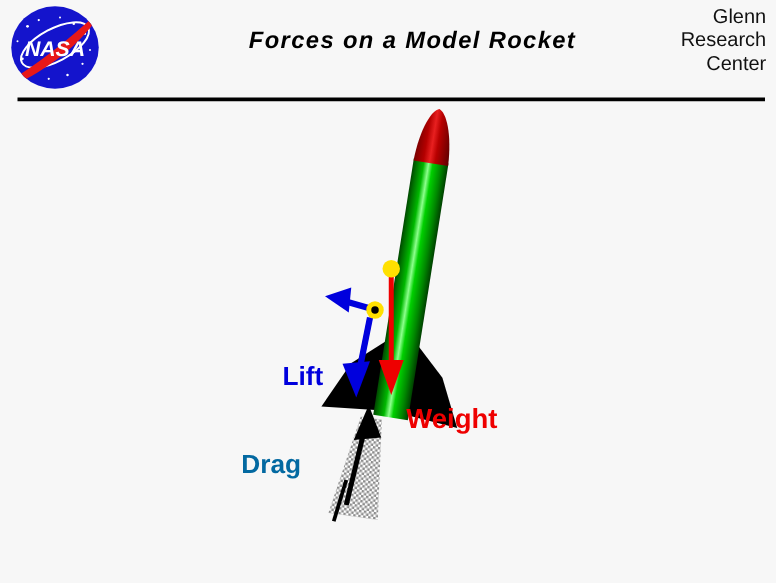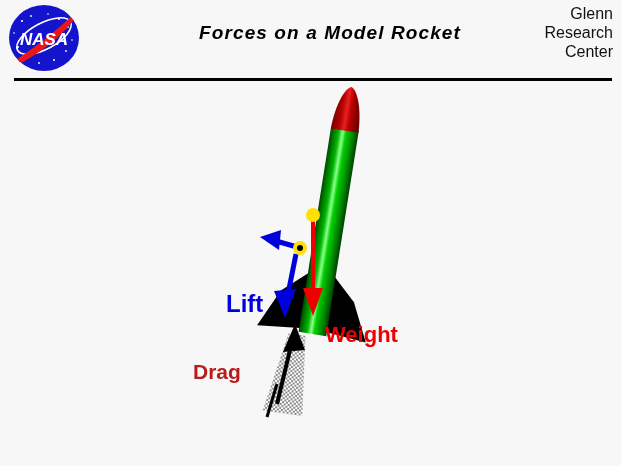--- a/index.html
+++ b/index.html
@@ -75,22 +75,22 @@
     width: 621px;
     height: 382px;
   }
   #diagram svg { display: block; }
 
   .fig-label {
     position: absolute;
     font-weight: bold;
     white-space: nowrap;
   }
-  #label-lift   { left: 226px; top: 206px; font-size: 24px; color: #0000dd; text-align: right; }
-  #label-drag   { left: 193px; top: 276px; font-size: 21px; color: #b91c1c; }
+  #label-lift   { left: 226px; top: 206px; font-size: 21px; color: #0000dd; text-align: right; }
+  #label-drag   { left: 193px; top: 276px; font-size: 21px; color: #0369a1; }
   #label-weight { left: 325px; top: 238px; font-size: 22px; color: #ee0000; }
 </style>
 </head>
 <body>
 
 <div id="page">
 
   <div id="header">
 
     <div id="nasa-logo">

